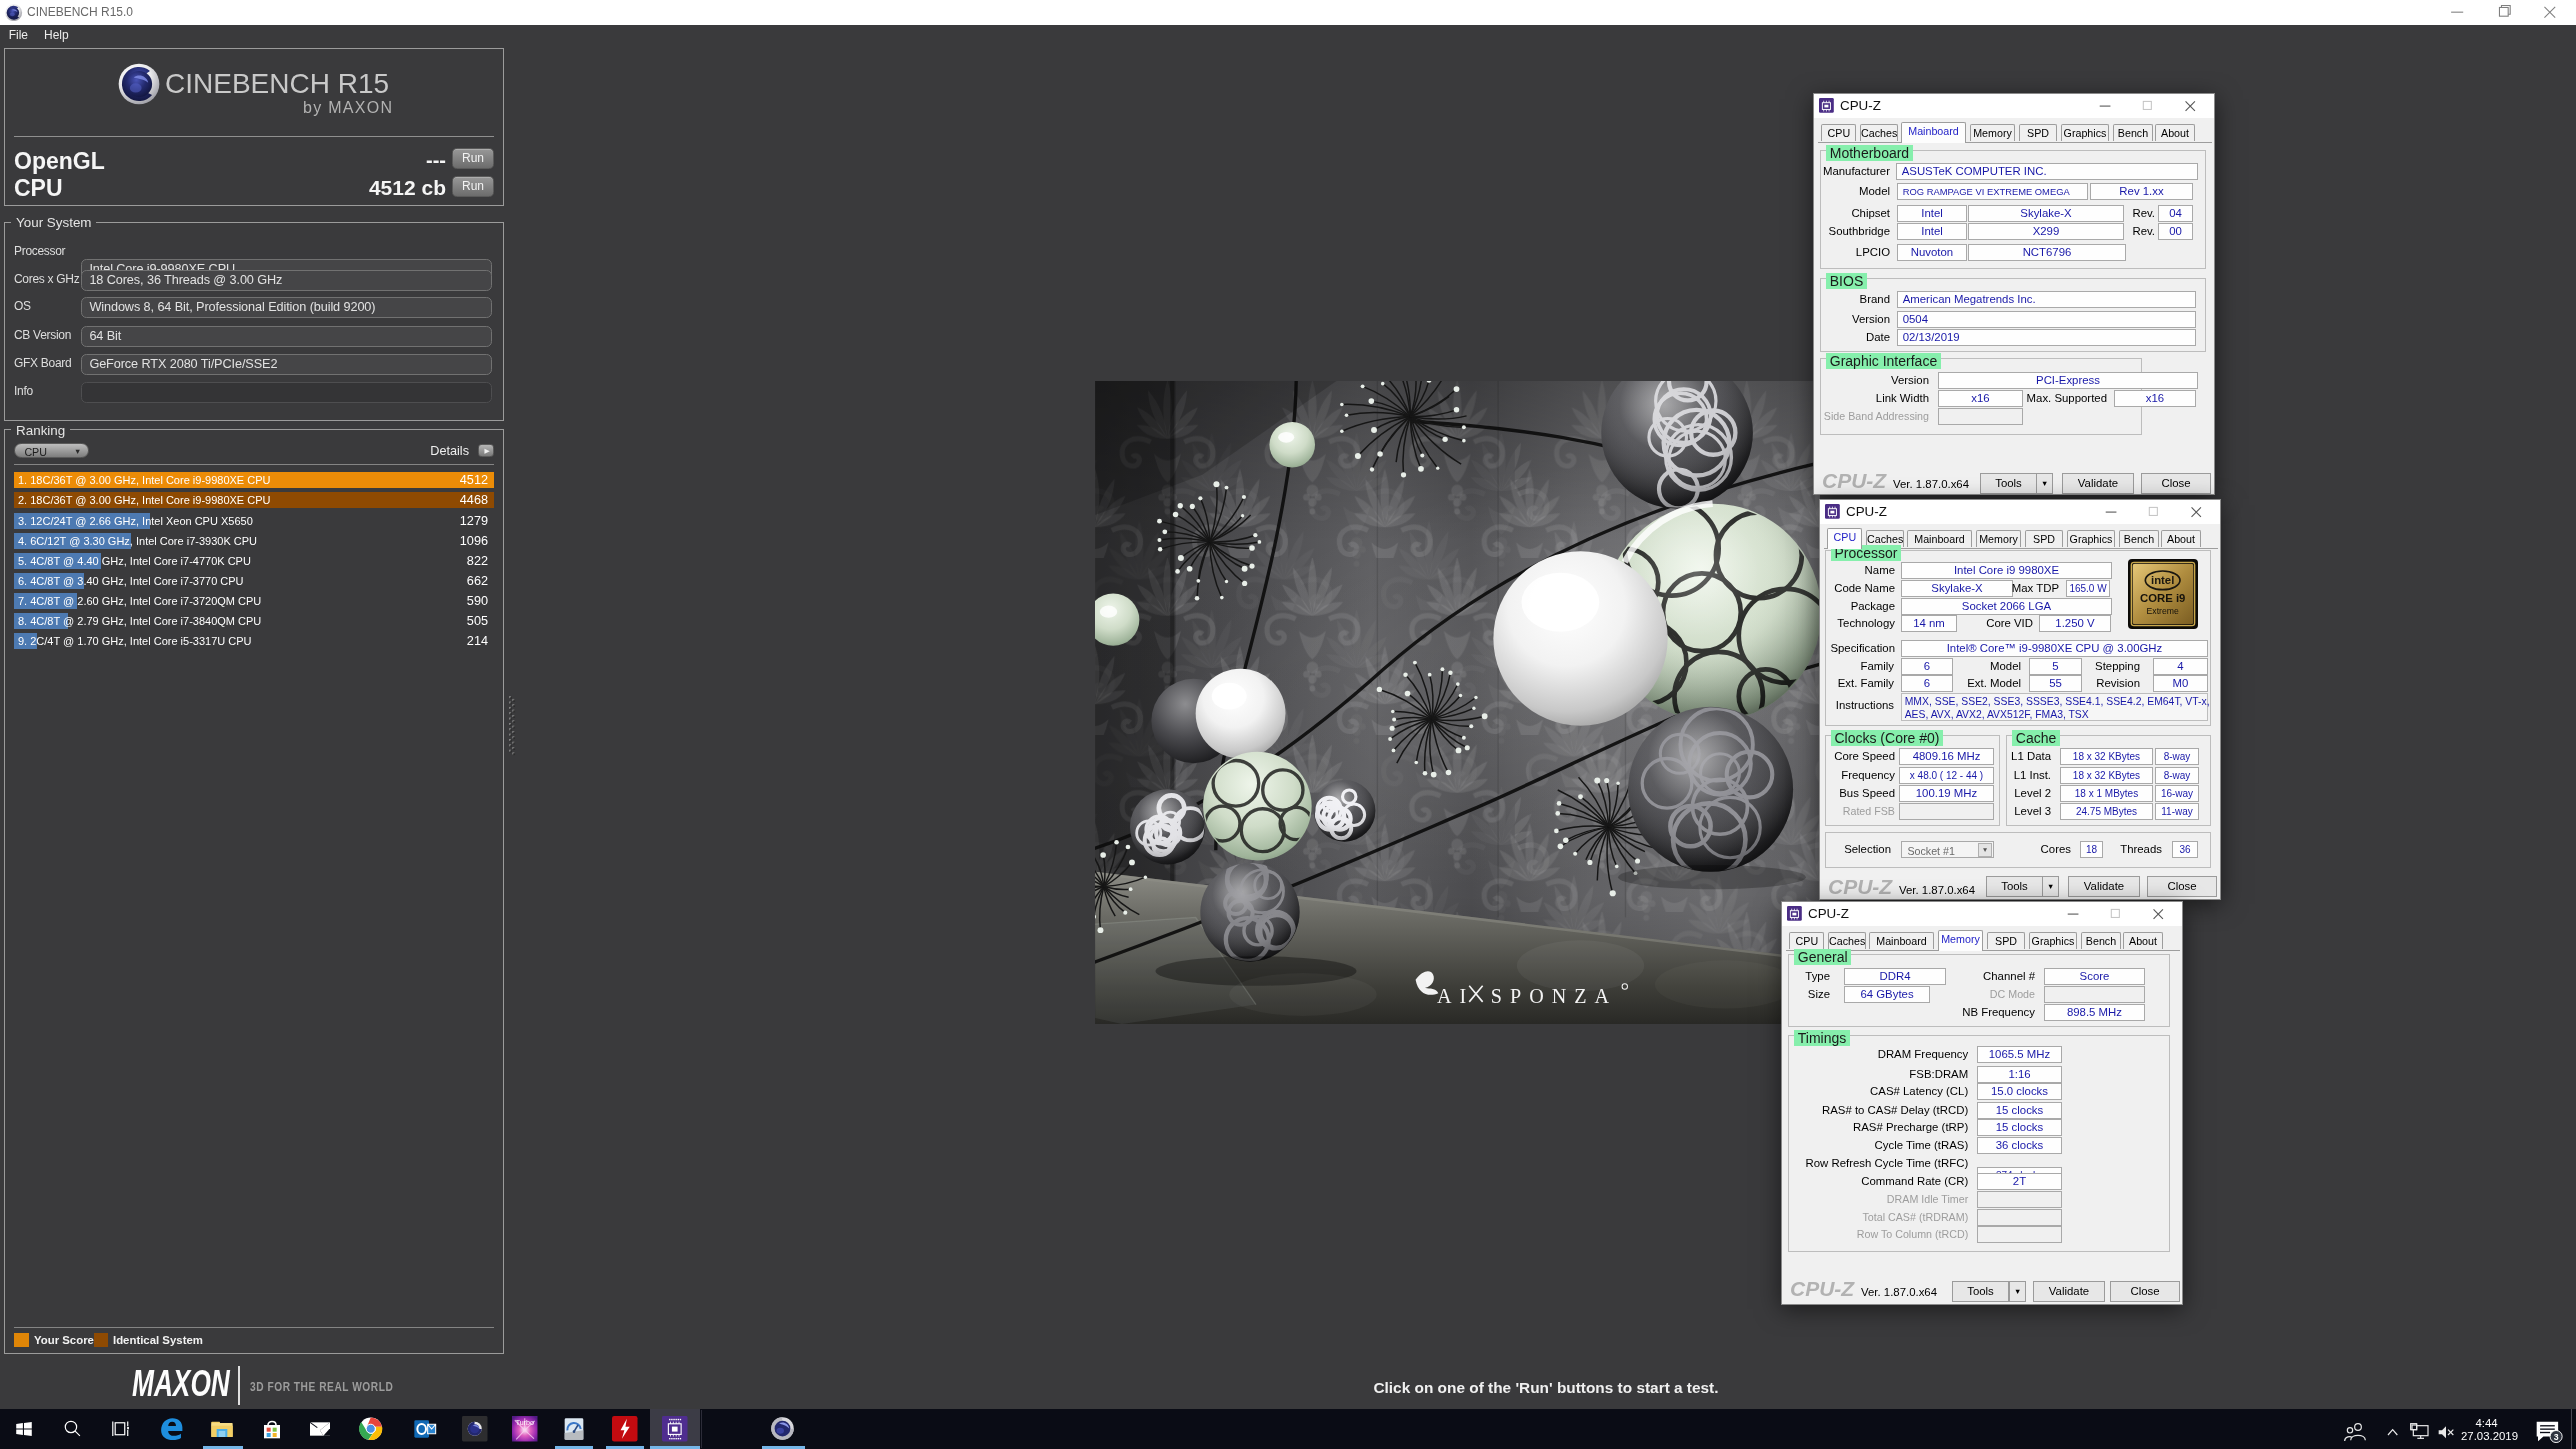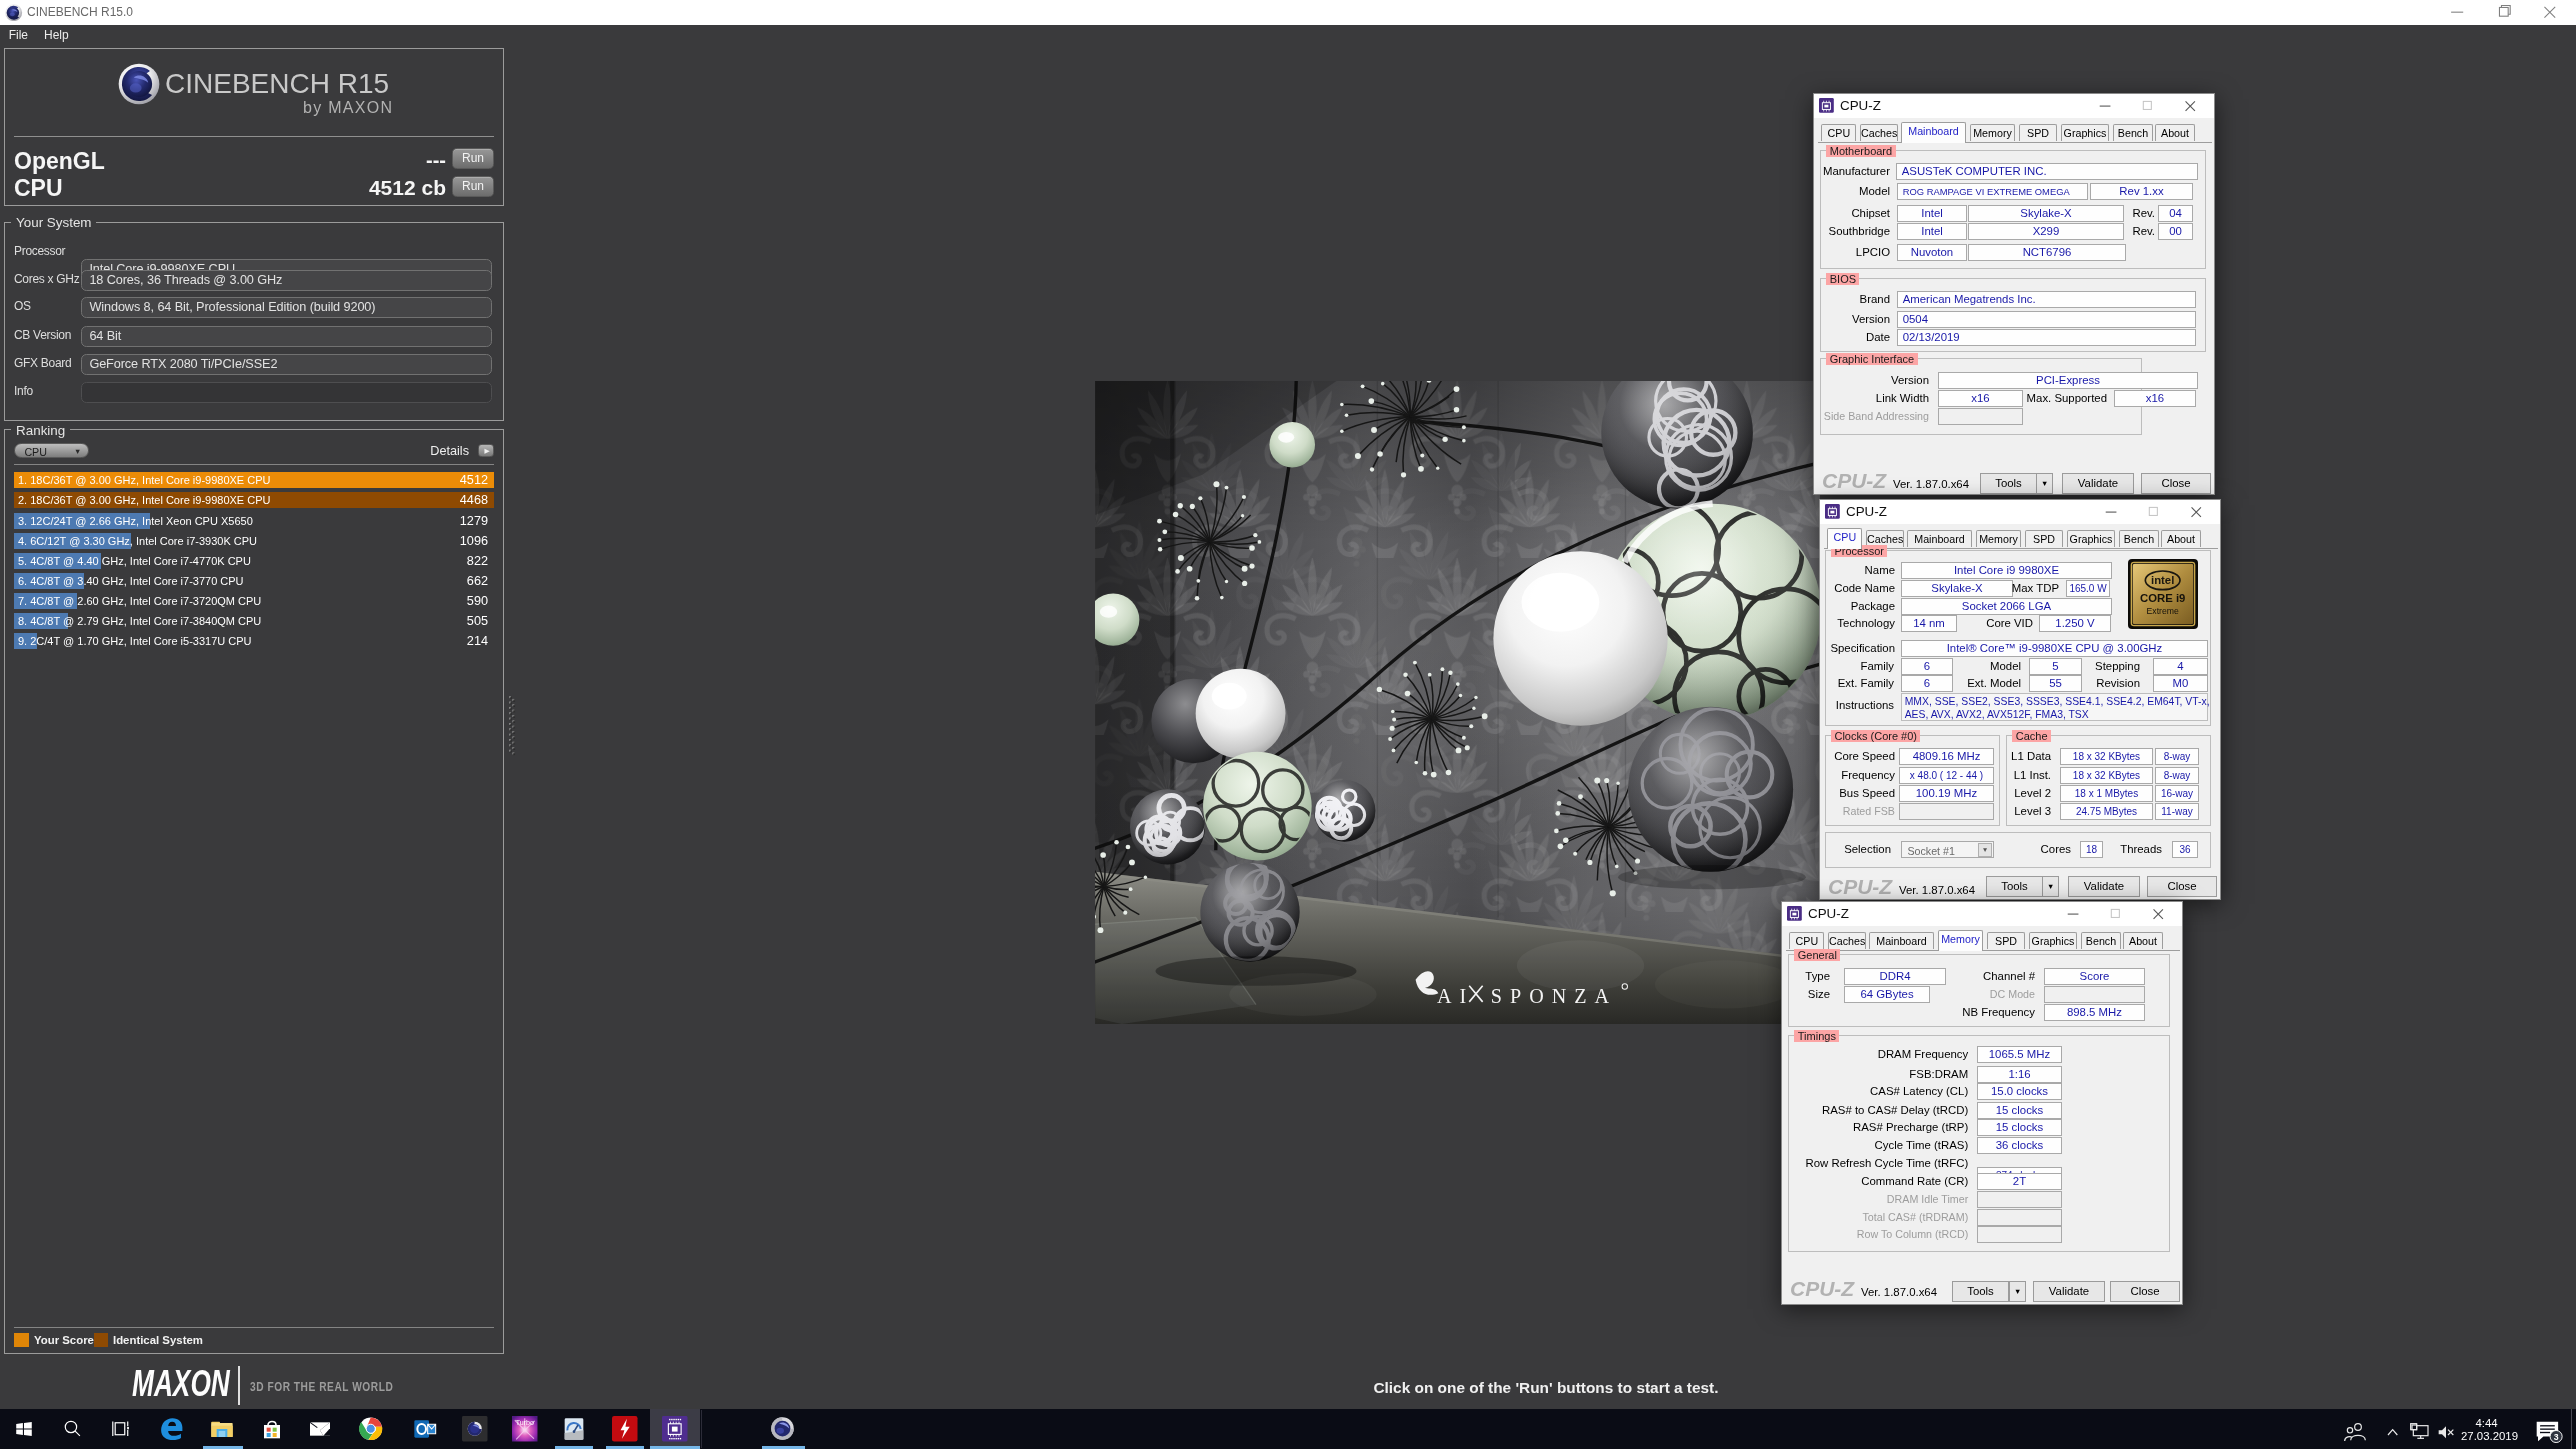--- a/index.html
+++ b/index.html
@@ -18,21 +18,21 @@
 .rbar{position:absolute;left:14px;height:16px;}
 .rsc{position:absolute;height:16px;color:#fff;font-size:12.7px;line-height:16px;text-align:right;left:402px;width:86px;}
 
 .cpuz{position:absolute;width:402px;background:#f0f0f0;border:0.7px solid #8a8a8a;box-shadow:0 5.4px 23px rgba(0,0,0,.55);}
 .czt{position:absolute;left:0;top:0;right:0;height:23.5px;background:#ffffff;}
 .czt .nm{position:absolute;left:26px;top:4px;font-size:13.4px;color:#111;}
 .tab{position:absolute;top:30px;height:17.4px;border:0.7px solid #9d9d9d;border-bottom:none;border-radius:2px 2px 0 0;background:#f0f0f0;font-size:10.7px;color:#000;text-align:center;line-height:17px;}
 .tab.sel{top:27.5px;height:21px;background:#fdfdfd;color:#2323c8;z-index:3;}
 .tabline{position:absolute;height:0.7px;background:#9d9d9d;}
 .grp{position:absolute;border:0.7px solid #bdbdbd;}
-.grp .gt{position:absolute;top:-6px;left:5.4px;background:#fca5a5;padding:0 3.4px;font-size:11px;color:#1a1a1a;white-space:nowrap;}
+.grp .gt{position:absolute;top:-6px;left:5.4px;background:#86efac;padding:0 3.4px;font-size:14px;color:#1a1a1a;white-space:nowrap;}
 .l{position:absolute;font-size:11.4px;color:#000;text-align:right;white-space:nowrap;}
 .lg{color:#9d9d9d !important;font-size:10.7px !important;}
 .f{position:absolute;height:17px;border:0.7px solid #a9a9a9;background:#fefefe;font-size:10.7px;color:#1818a8;line-height:15.4px;text-align:center;white-space:nowrap;overflow:hidden;}
 .f.left{text-align:left;padding-left:4.7px;}
 .f.gr{background:#f0f0f0;}
 .czbtn{position:absolute;height:21px;border:0.7px solid #9b9b9b;background:#e7e7e7;font-size:11.4px;color:#000;text-align:center;line-height:19.5px;}
 .czlogo{position:absolute;font-size:20px;font-weight:bold;font-style:italic;color:#b2b2b2;letter-spacing:0px;transform:scaleX(1.05);transform-origin:left;}
 .czver{position:absolute;font-size:11.4px;color:#000;}
 
 #tb{left:0;top:1409px;width:2576px;height:40px;background:#0a0c15;}

